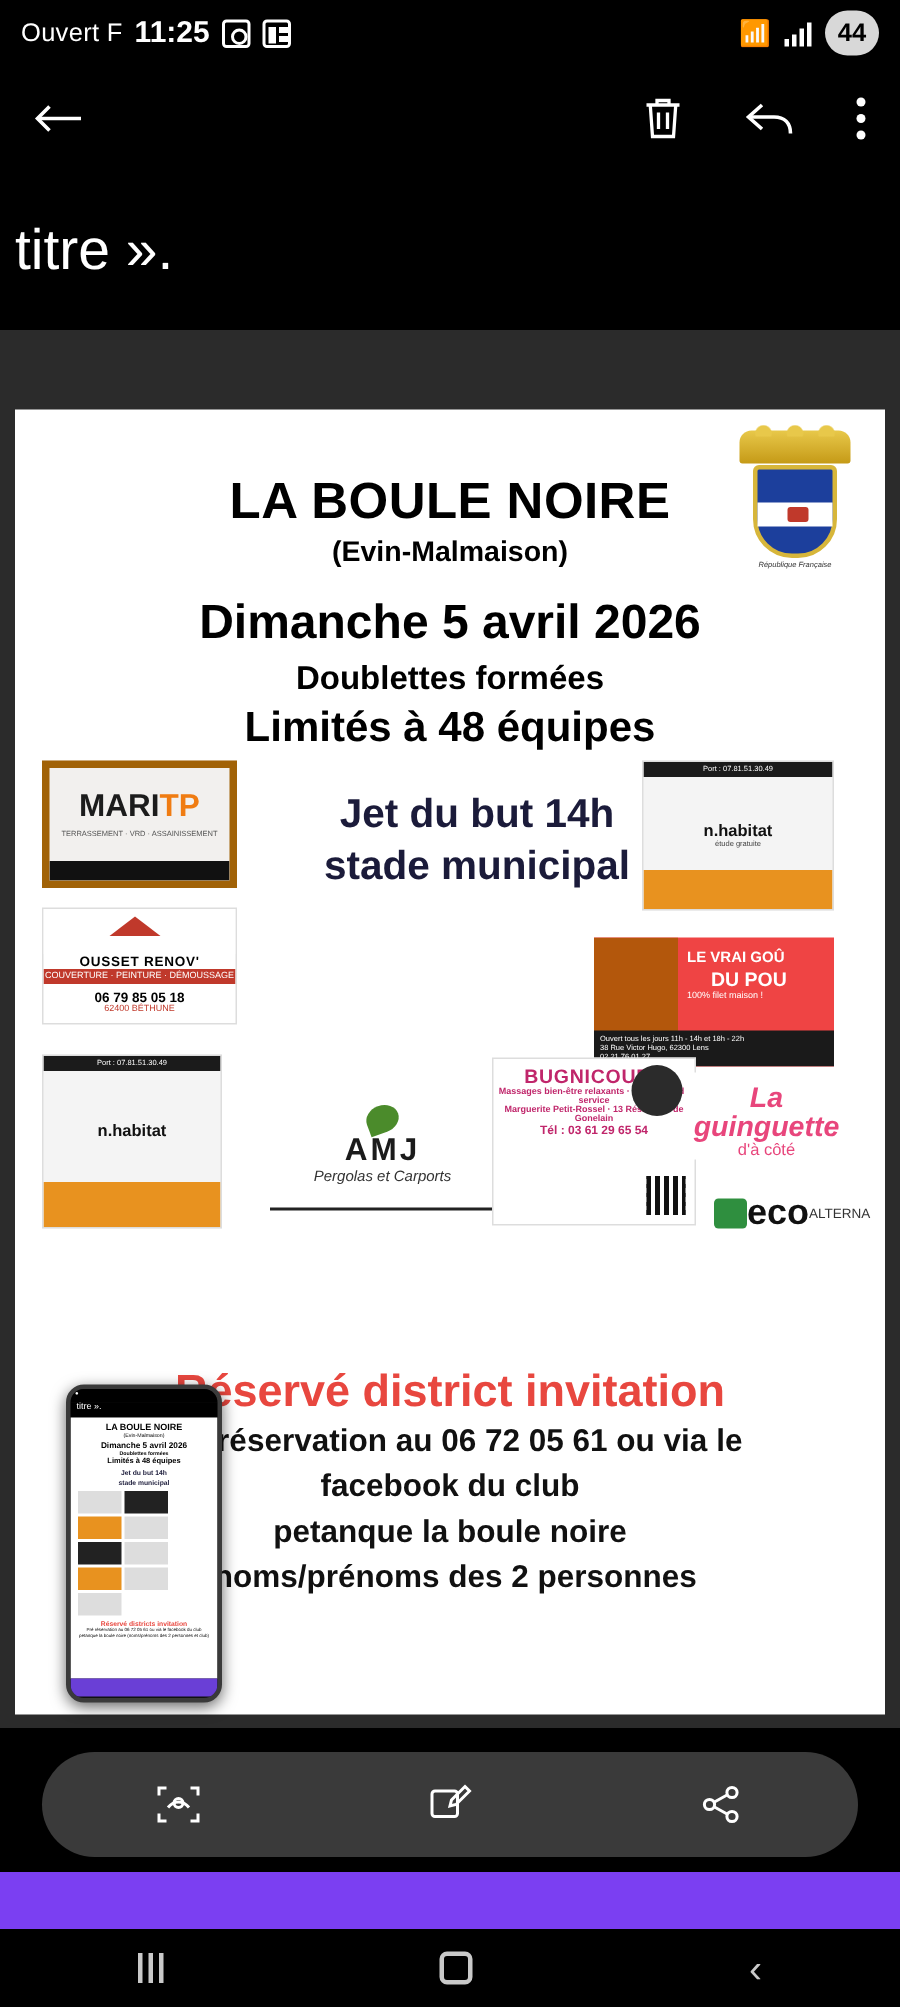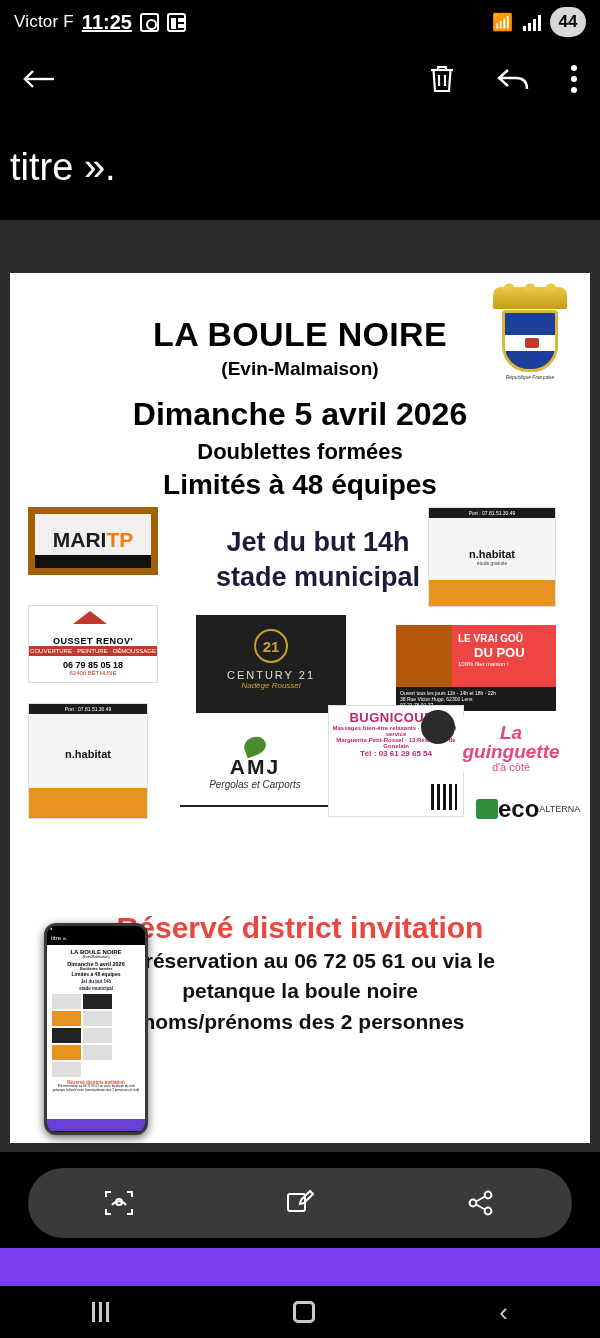--- a/index.html
+++ b/index.html
@@ -19,21 +19,21 @@
   .statusbar {
     position: absolute; top: 0; left: 0;
     width: 600px; height: 44px;
     display: flex; align-items: center;
     padding: 0 14px;
     color: #fff;
     background: #000;
   }
   .status-left { display: flex; align-items: center; gap: 8px; }
   .carrier { font-size: 17px; letter-spacing: .2px; }
-  .clock { font-size: 20px; font-weight: bold; text-decoration: underline; }
+  .clock { font-size: 20px; font-weight: bold; }
   .status-icon-sq {
     width: 19px; height: 19px;
     border: 2px solid #fff; border-radius: 3px;
     position: relative;
   }
   .status-icon-sq.cam::before {
     content: ""; position: absolute; left: 4px; top: 4px;
     width: 7px; height: 7px; border: 2px solid #fff; border-radius: 50%;
   }
   .status-icon-sq.win::before {
@@ -172,21 +172,21 @@
   .mid { position: relative; height: 400px; margin-top: 6px; }
 
   .jetblock {
     position: absolute; left: 150px; top: 18px; width: 280px;
   }
 
   
   .sp { position: absolute; background: #fff; overflow: hidden; }
 
   
-  .sp-maritp { left: 0px; top: 0px; width: 130px; height: 68px; background: #f2f0ee; border: 7px solid #a16207; }
+  .sp-maritp { left: 0px; top: 0px; width: 130px; height: 85px; background: #f2f0ee; border: 5px solid #a16207; }
   .sp-maritp .big { font-size: 21px; font-weight: bold; color: #1c1c1c; text-align: center; margin-top: 14px; }
   .sp-maritp .big .o { color: #f07c12; }
   .sp-maritp .sm { font-size: 5px; color: #555; text-align: center; margin-top: 3px; }
   .sp-maritp .bar { position: absolute; bottom: 0; left: 0; right: 0; height: 13px; background: #111; }
 
   
   .sp-ousset { left: 0px; top: 98px; width: 130px; height: 78px; border: 1px solid #ddd; }
   .sp-ousset .top { height: 30px; background: #fff; position: relative; }
   .sp-ousset .roof {
     position: absolute; left: 44px; top: 5px; width: 0; height: 0;
@@ -321,21 +321,21 @@
   .navbar .home { width: 22px; height: 22px; border: 3px solid #c9c9c9; border-radius: 5px; }
   .navbar .back { font-size: 26px; line-height: 1; }
 </style>
 </head>
 <body>
 
 <div class="screen">
 
   <div class="statusbar">
     <div class="status-left">
-      <span class="carrier">Victor F</span>
+      <span class="carrier">Ouvert F</span>
       <span class="clock">11:25</span>
       <span class="status-icon-sq cam"></span>
       <span class="status-icon-sq win"></span>
     </div>
     <div class="status-right">
       <span class="wifi-ic">📶</span>
       <span class="bars">
           <i></i>
           <i></i>
           <i></i>
@@ -426,25 +426,20 @@
             <div class="ville">62400 BÉTHUNE</div>
           </div>
 
           <div class="sp sp-nhab1">
             <div class="hdr">Port : 07.81.51.30.49</div>
             <div class="body">n.habitat</div>
             <div class="foot">étude gratuite</div>
             <div class="strip"></div>
           </div>
 
-          <div class="sp sp-c21">
-            <div class="ring">21</div>
-            <div class="nm">CENTURY 21</div>
-            <div class="agent">Nadège Roussel</div>
-          </div>
 
           <div class="sp sp-poulet">
             <div class="left"></div>
             <div class="t1">LE VRAI GOÛ</div>
             <div class="t2">DU POU</div>
             <div class="t3">100% filet maison !</div>
             <div class="blk">
               <div>Ouvert tous les jours 11h - 14h et 18h - 22h</div>
               <div>38 Rue Victor Hugo, 62300 Lens</div>
               <div>02 21 76 01 27</div>
@@ -478,20 +473,21 @@
           </div>
 
           <div class="sp sp-eco">
             <span class="house"></span><span class="t">eco</span><span class="sub">ALTERNA</span>
           </div>
 
         </div>
 
         <div class="p-res">Réservé district invitation</div>
         <div class="p-info">Pré réservation au 06 72 05 61 ou via le</div>
+        <div class="p-info">facebook du club</div>
         <div class="p-info">petanque la boule noire</div>
         <div class="p-info">(noms/prénoms des 2 personnes</div>
 
       </div>
     </div>
 
     <div class="thumb">
       <div class="tb">●</div>
       <div class="tt">titre ».</div>
       <div class="pg">

